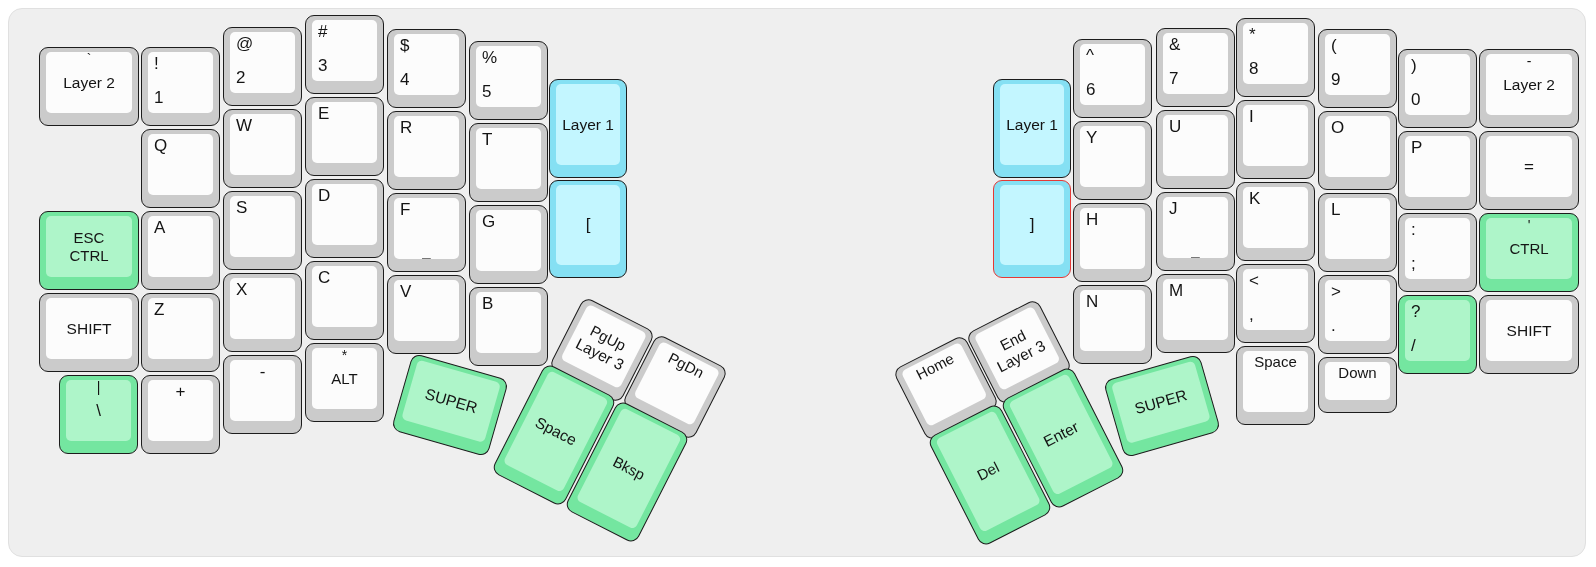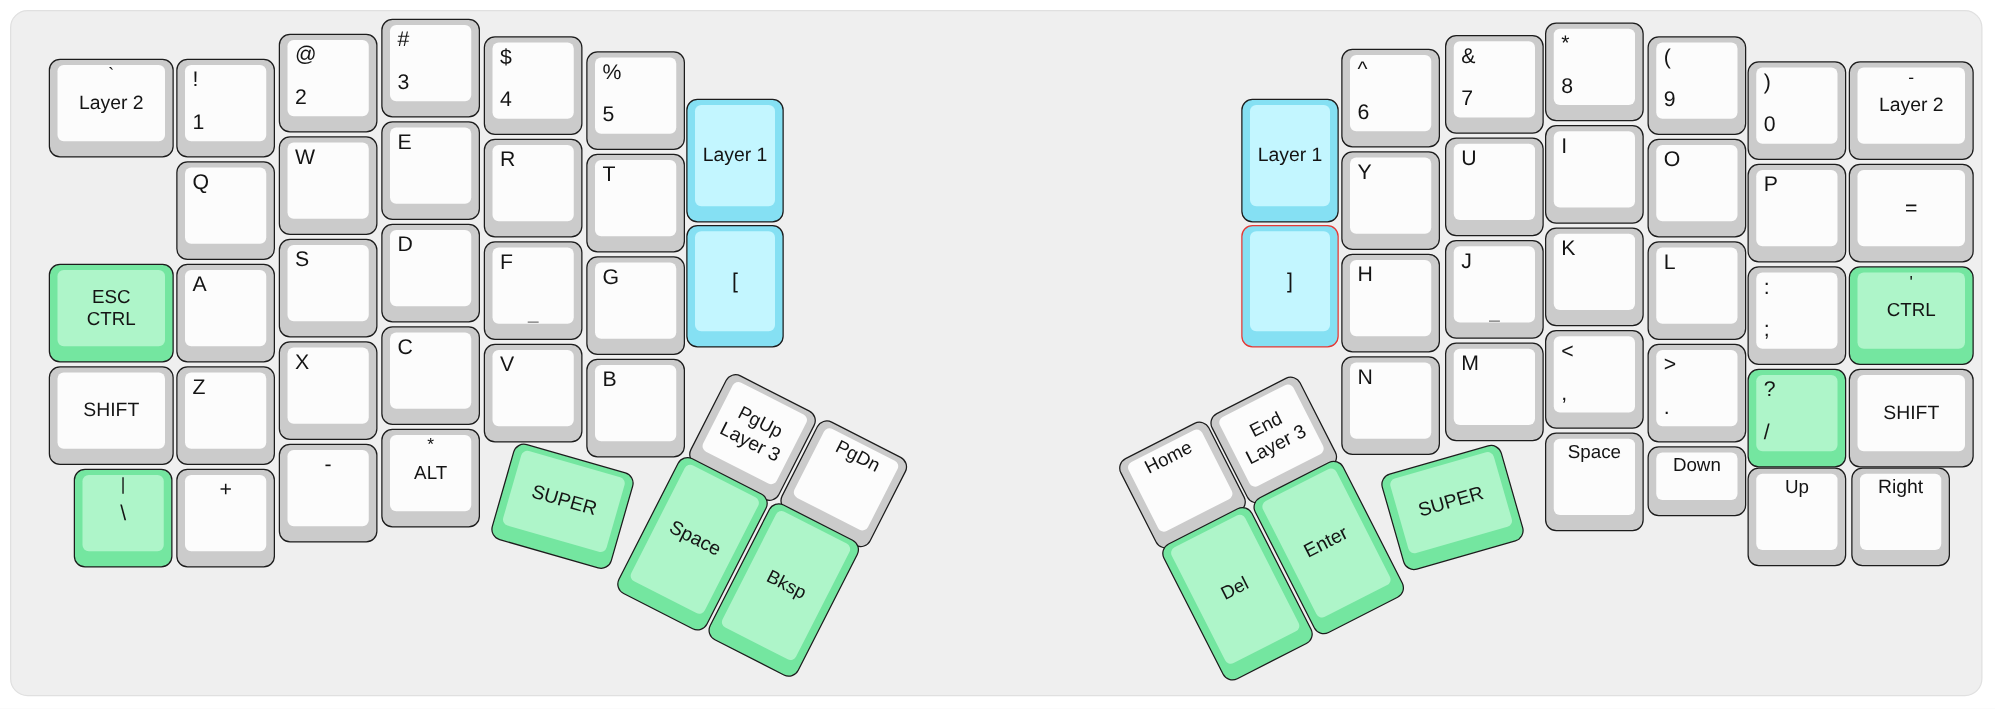--- a/index.html
+++ b/index.html
@@ -358,25 +358,20 @@
         <span class="lbl lbl0" style="font-size: 17px;">:</span>
         <span class="lbl lbl1" style="font-size: 17px;">;</span>
       </div>
     </div>
     <div class="key green" style="left: 1389px; top: 286px; width: 79px; height: 79px;">
       <div class="top sl">
         <span class="lbl lbl0" style="font-size: 17px;">?</span>
         <span class="lbl lbl1" style="font-size: 17px;">/</span>
       </div>
     </div>
-    <div class="key gray" style="left: 1389px; top: 365px; width: 79px; height: 79px;">
-      <div class="top tc">
-        <span class="lbl lbl0" style="font-size: 15px;">Up</span>
-      </div>
-    </div>
     <div class="key gray" style="left: 1470px; top: 40px; width: 100px; height: 79px;">
       <div class="top tcc">
         <span class="lbl lbl0" style="font-size: 17px;">-</span>
         <span class="lbl lbl1" style="font-size: 15.5px;">Layer 2</span>
       </div>
     </div>
     <div class="key gray" style="left: 1470px; top: 122px; width: 100px; height: 79px;">
       <div class="top c">
         <span class="lbl lbl0" style="font-size: 17px;">=</span>
       </div>
@@ -385,25 +380,20 @@
       <div class="top tcc">
         <span class="lbl lbl0" style="font-size: 17px;">'</span>
         <span class="lbl lbl1" style="font-size: 15px;">CTRL</span>
       </div>
     </div>
     <div class="key gray" style="left: 1470px; top: 286px; width: 100px; height: 79px;">
       <div class="top c">
         <span class="lbl lbl0" style="font-size: 15.5px;">SHIFT</span>
       </div>
     </div>
-    <div class="key gray" style="left: 1472px; top: 365px; width: 79px; height: 79px;">
-      <div class="top tc">
-        <span class="lbl lbl0" style="font-size: 15.5px;">Right</span>
-      </div>
-    </div>
     <div class="key gray" style="left: 897px; top: 339px; width: 80px; height: 80px; transform: rotate(-27deg);">
       <div class="top tc">
         <span class="lbl lbl0" style="font-size: 15px;">Home</span>
       </div>
     </div>
     <div class="key gray" style="left: 970px; top: 303px; width: 80px; height: 80px; transform: rotate(-27deg);">
       <div class="top cc">
         <span class="lbl lbl0" style="font-size: 15px;">End</span>
         <span class="lbl lbl1" style="font-size: 15.5px;">Layer 3</span>
       </div>

